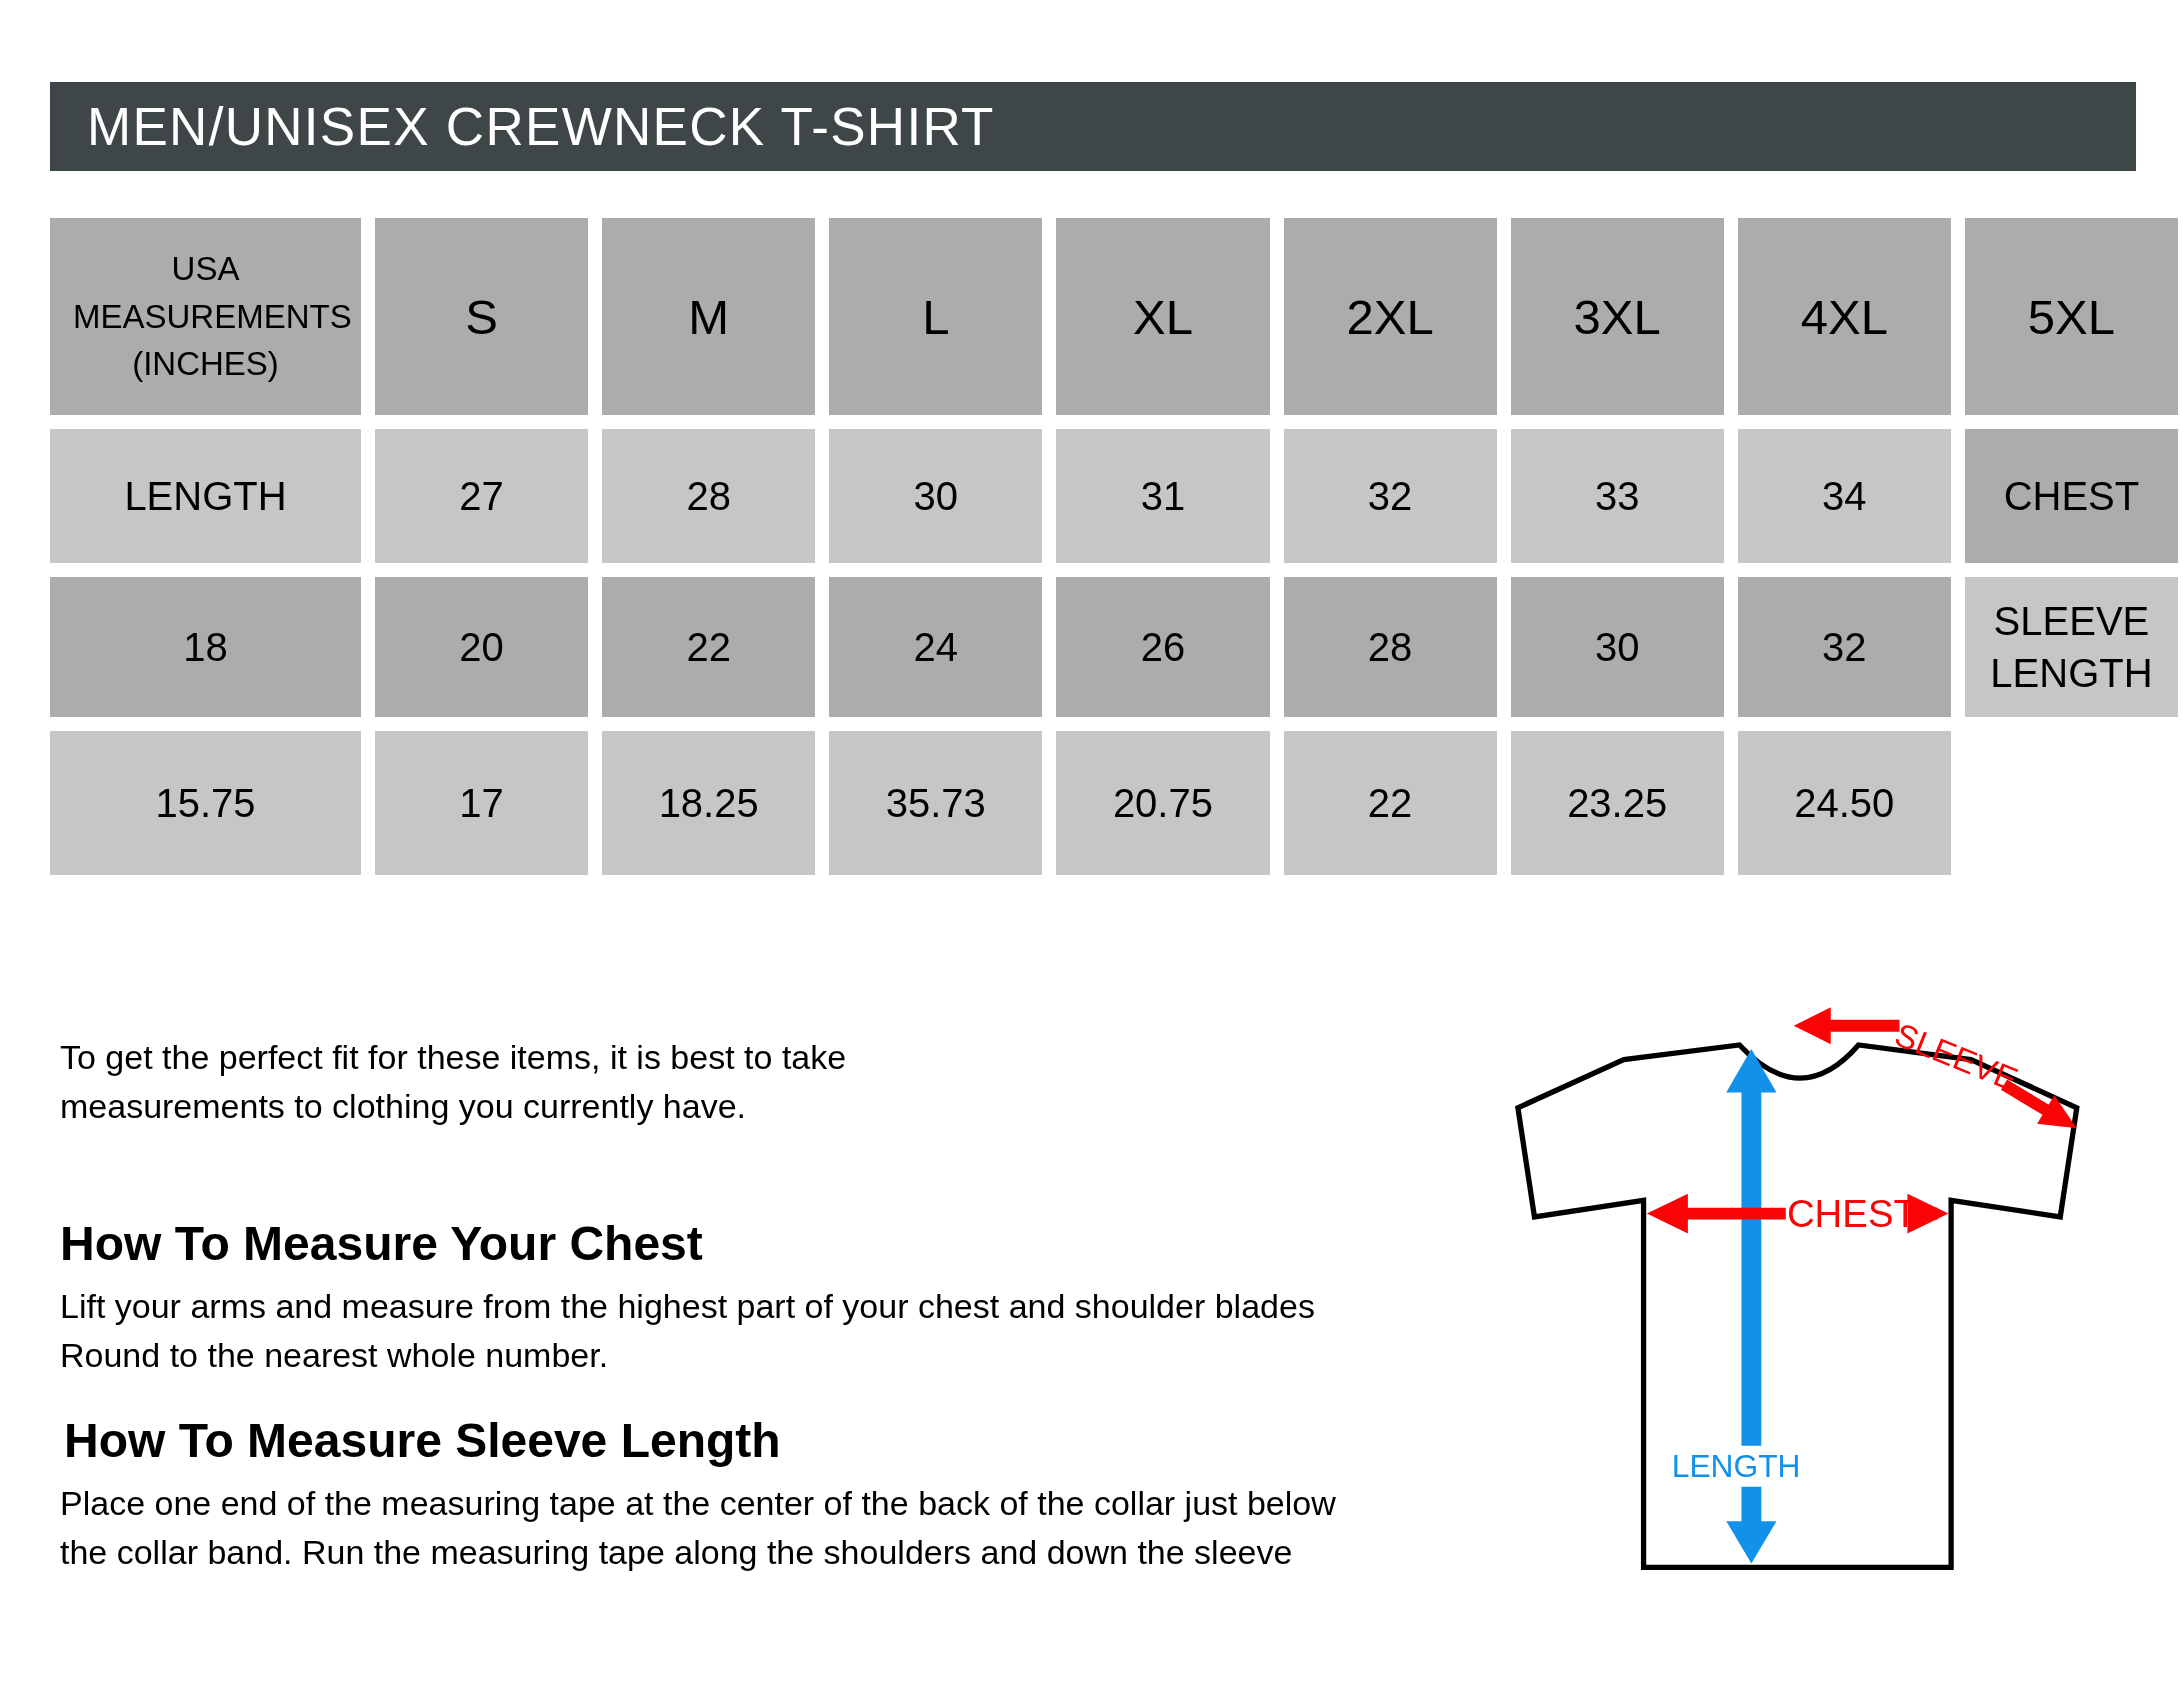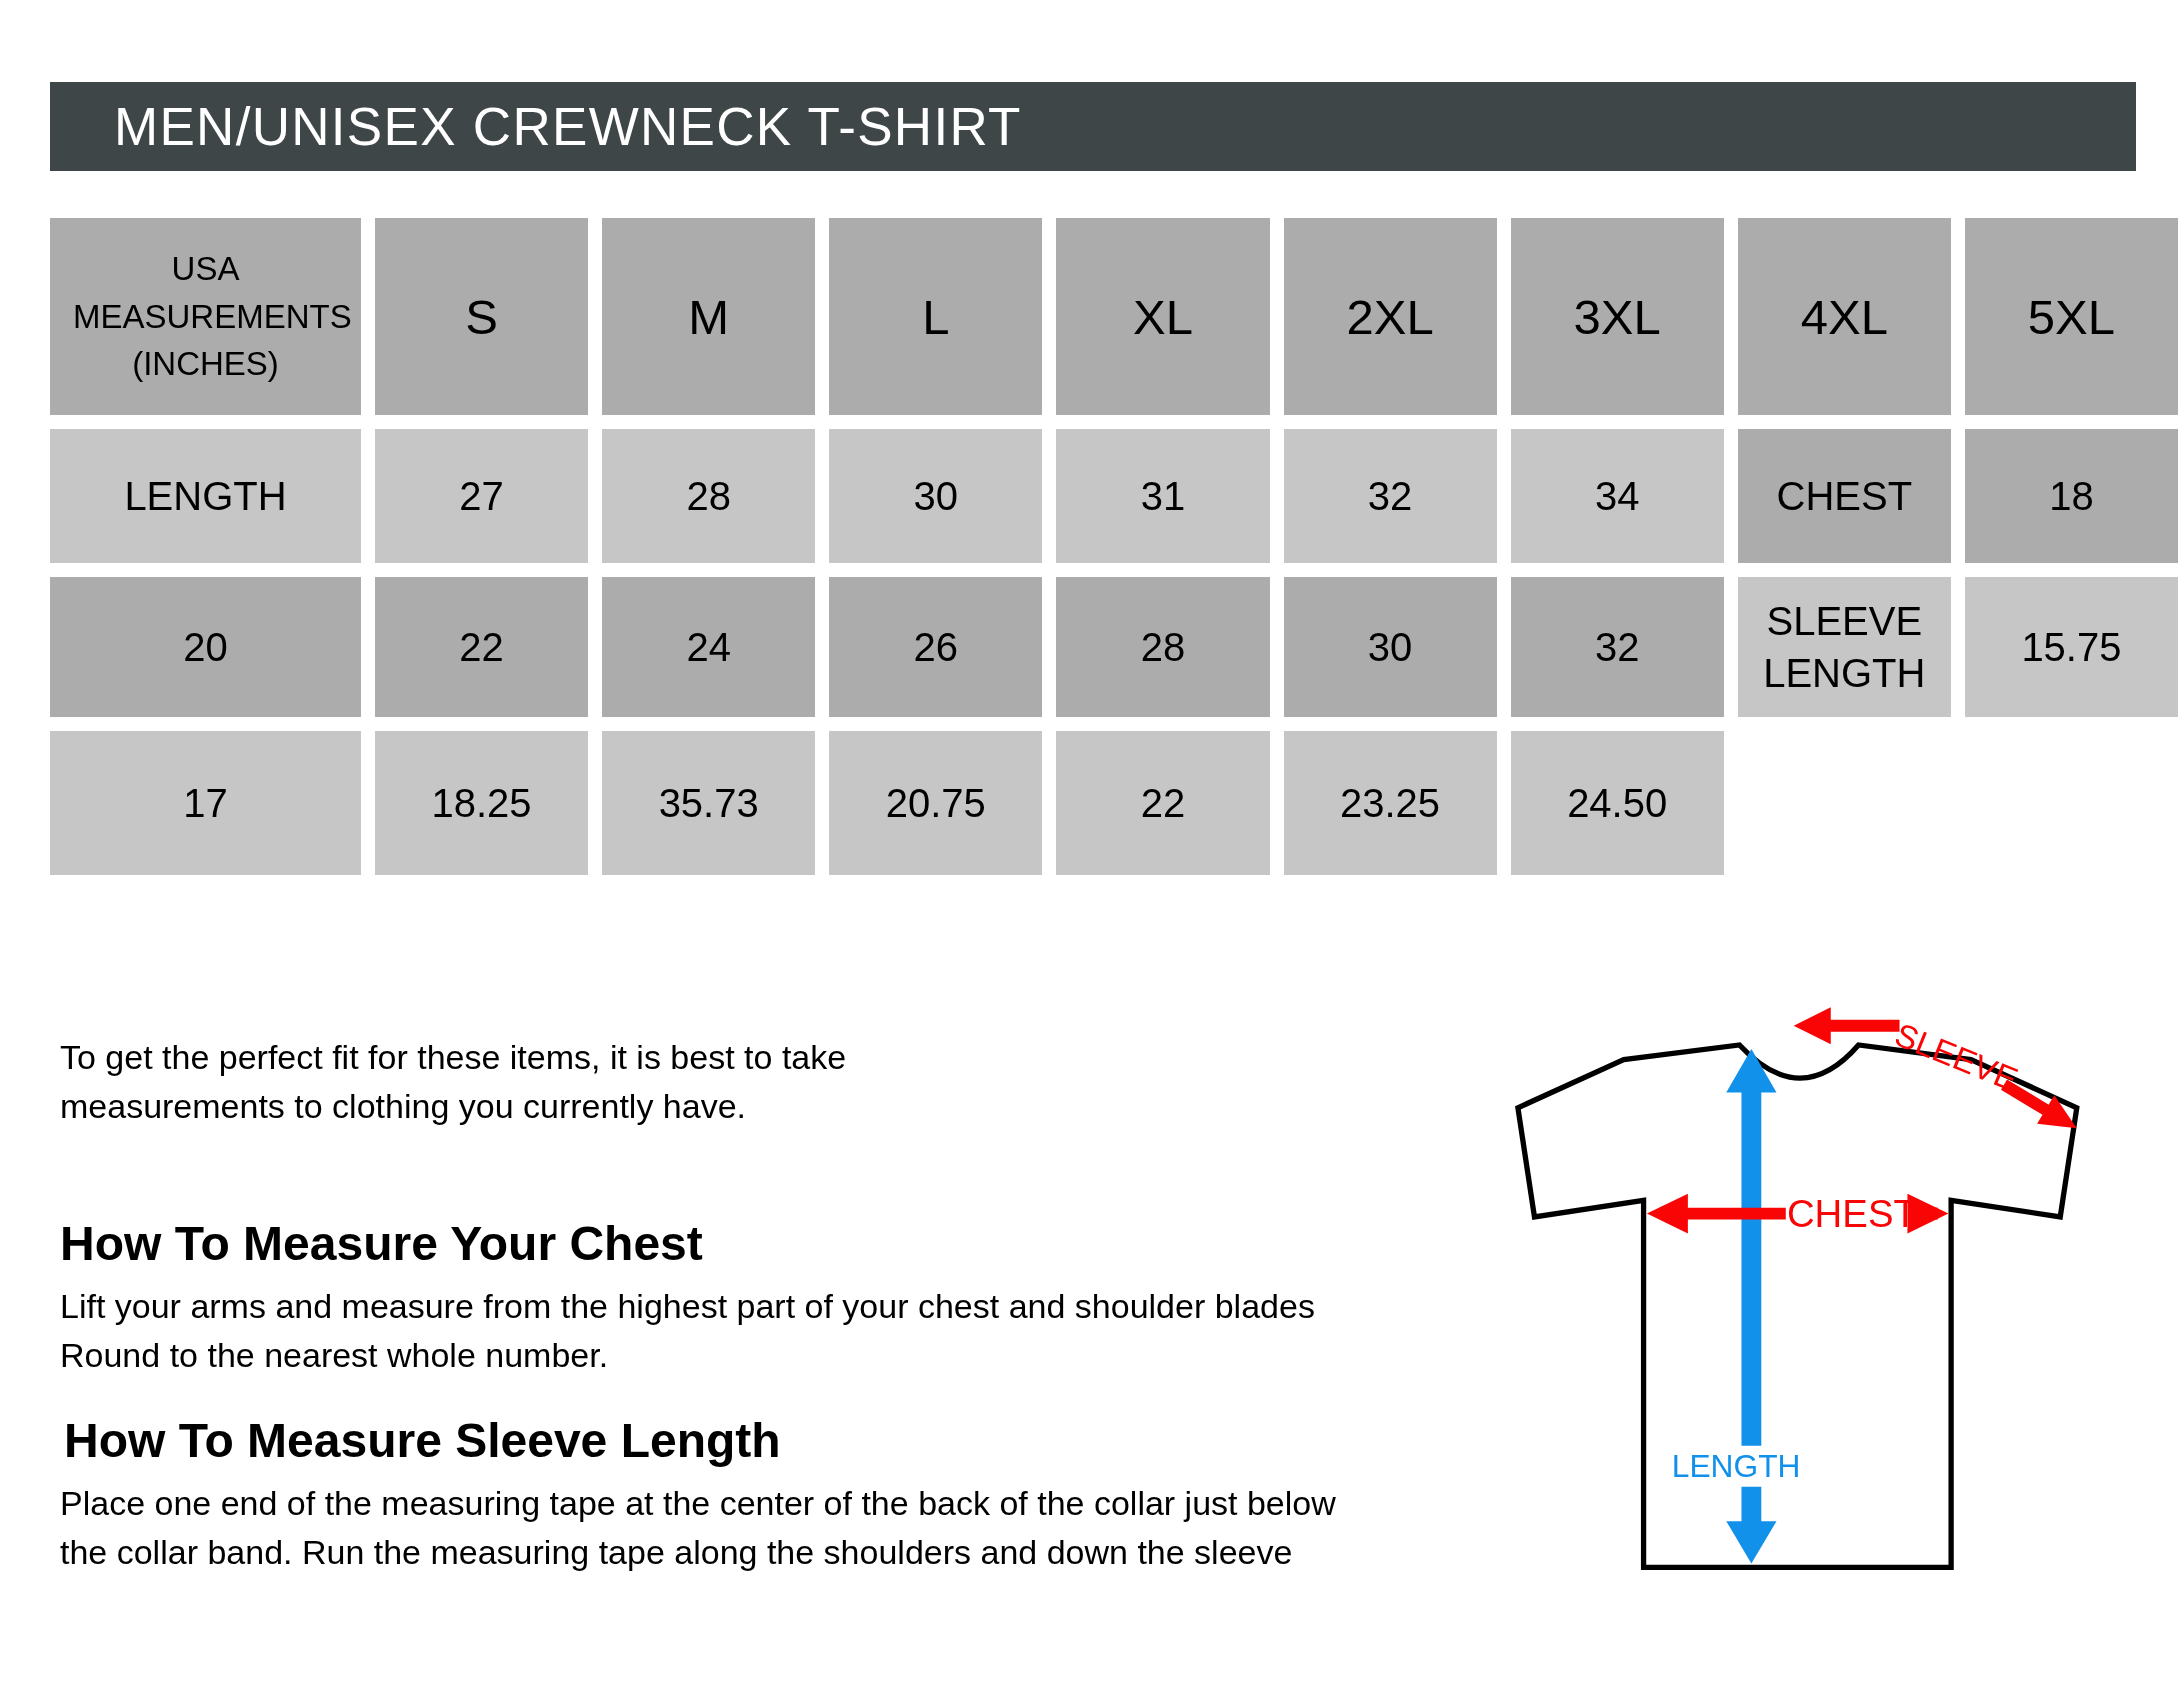--- a/index.html
+++ b/index.html
@@ -15,21 +15,21 @@
   *{margin:0;padding:0;box-sizing:border-box;}
   html,body{background:var(--page-bg);}
   body{font-family:"Liberation Sans","DejaVu Sans",sans-serif;color:var(--ink);}
   .page{position:relative;width:2183px;height:1687px;background:var(--page-bg);overflow:hidden;}
 
   
   .title-bar{
     position:absolute;left:50px;top:82px;width:2086px;height:89px;
     background:var(--header-bg);display:flex;align-items:center;padding-left:37px;
   }
-  .title-bar .title{font-size:53px;letter-spacing:1.3px;color:var(--title-fg);white-space:nowrap;margin-left:27px;}
+  .title-bar .title{font-size:53px;letter-spacing:1.3px;color:var(--title-fg);white-space:nowrap;}
 
   
   .size-table{
     position:absolute;left:50px;top:218px;width:2128px;
     display:grid;
     grid-template-columns:311px repeat(8,1fr);
     grid-template-rows:197px 134px 140px 144px;
     gap:14px;
   }
   .cell{display:flex;align-items:center;justify-content:center;text-align:center;}
@@ -106,20 +106,23 @@
     <div class="cell light">
         <span class="value">30</span>
       </div>
     <div class="cell light">
         <span class="value">31</span>
       </div>
     <div class="cell light">
         <span class="value">32</span>
       </div>
     <div class="cell light">
+        <span class="value">33</span>
+      </div>
+    <div class="cell light">
         <span class="value">34</span>
       </div>
 
     <div class="cell dark">
         <span class="row-label">CHEST</span>
       </div>
     <div class="cell dark">
         <span class="value">18</span>
       </div>
     <div class="cell dark">

